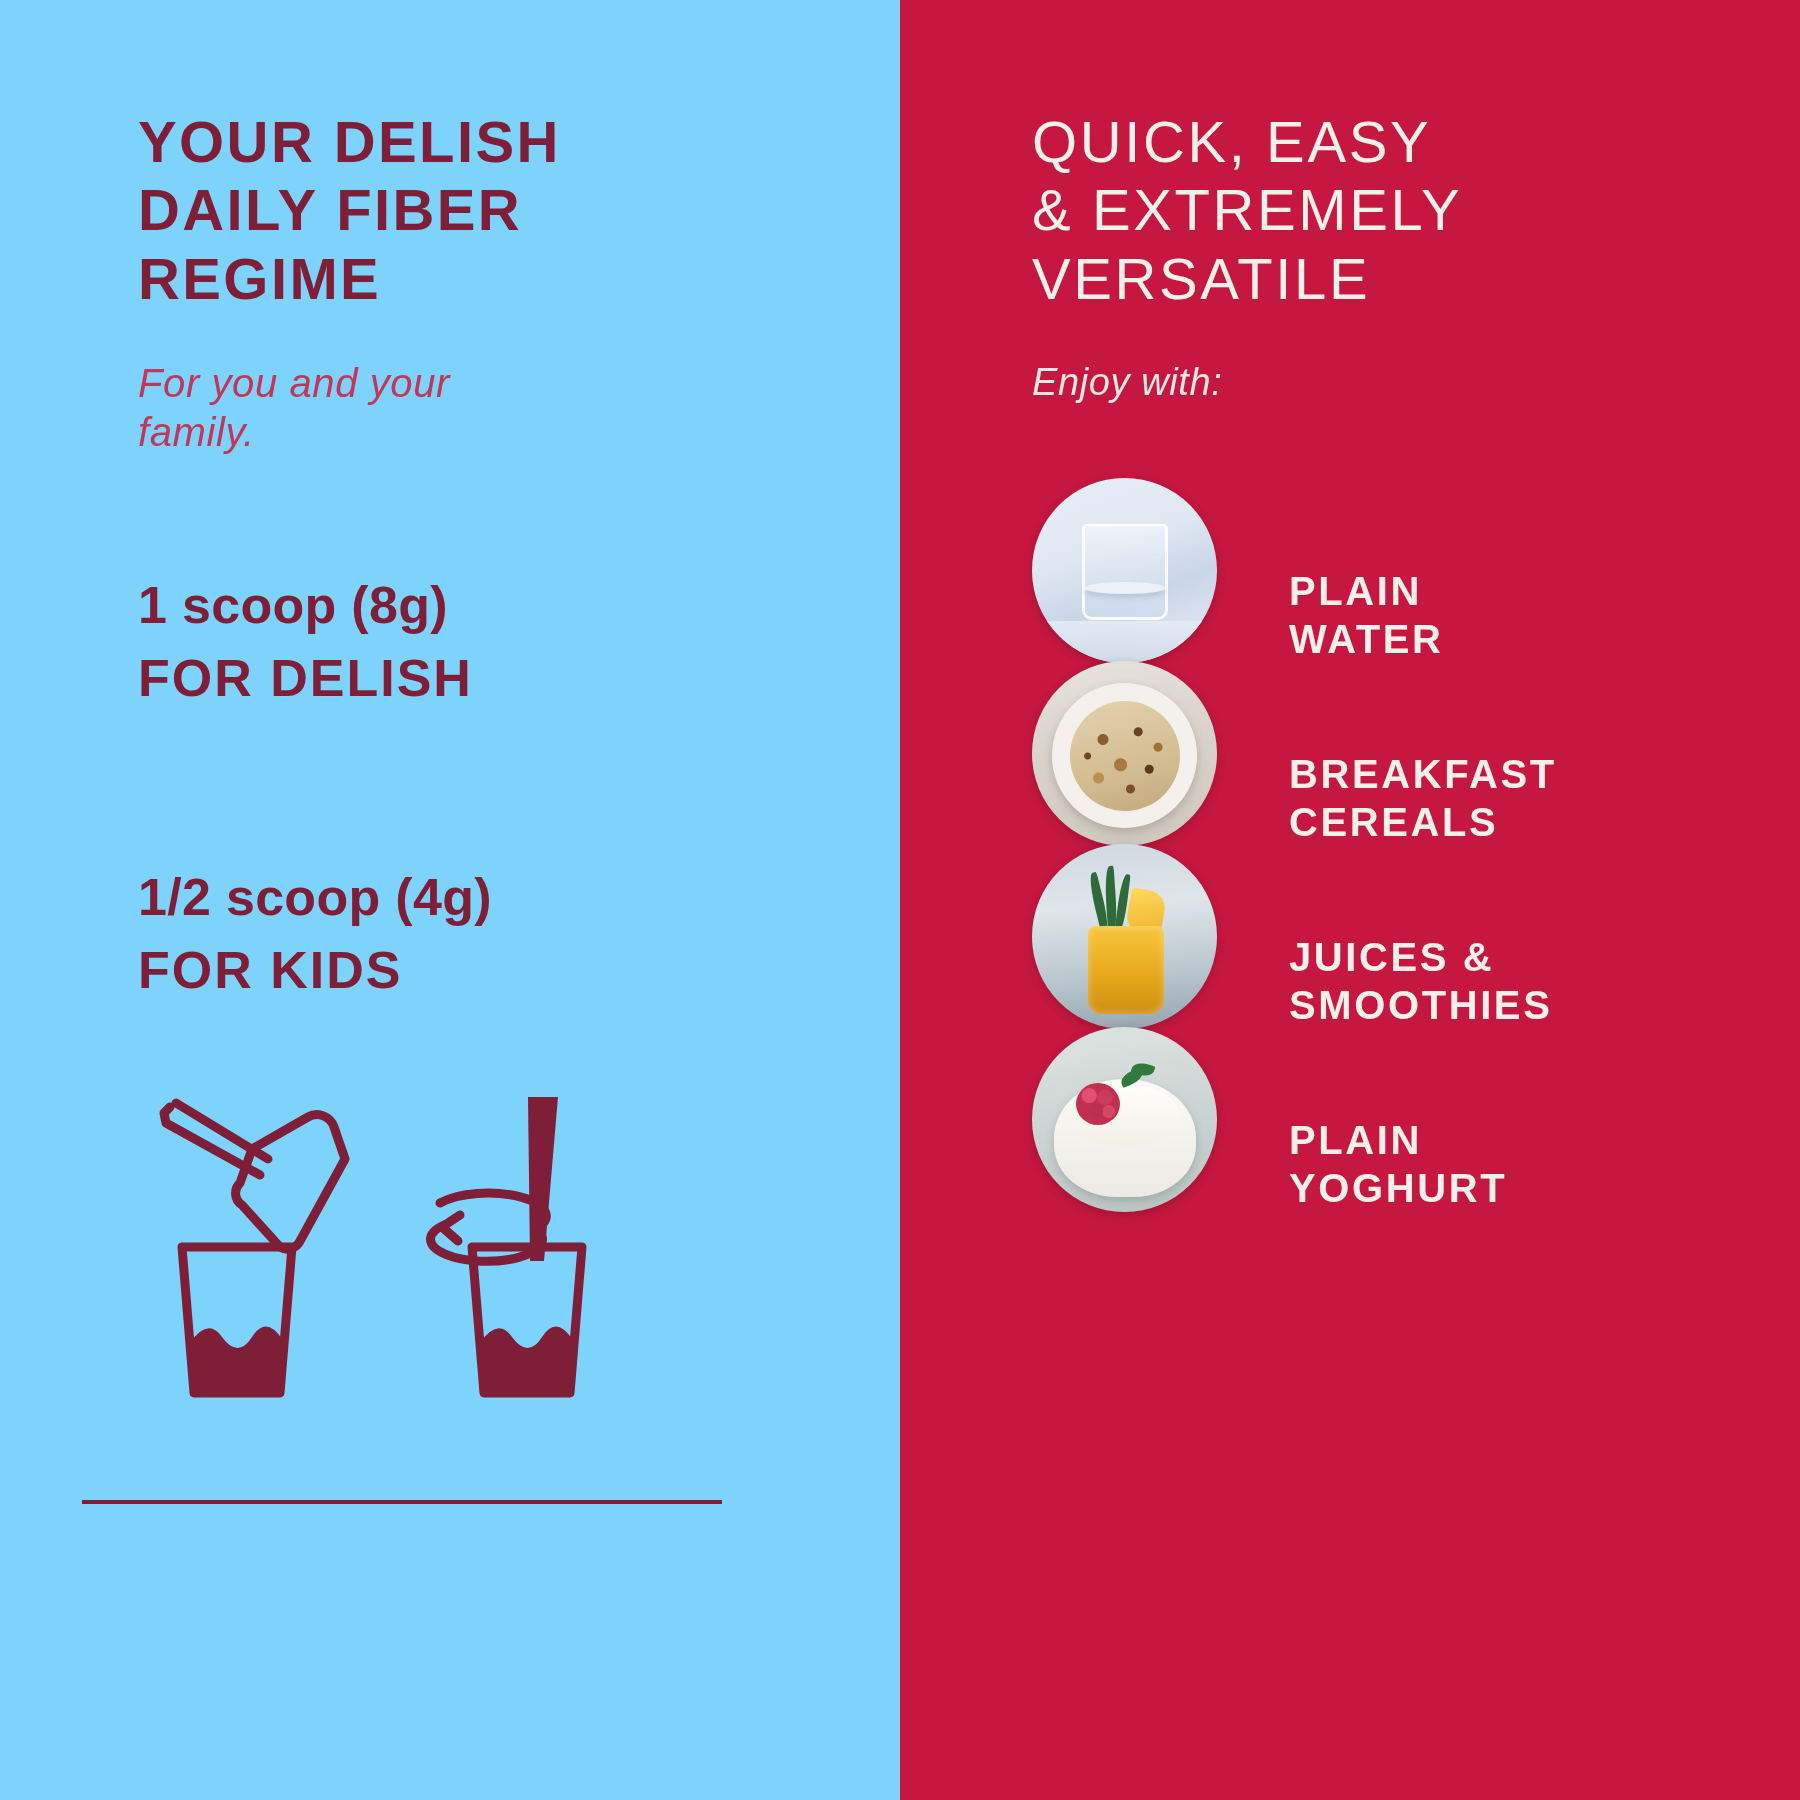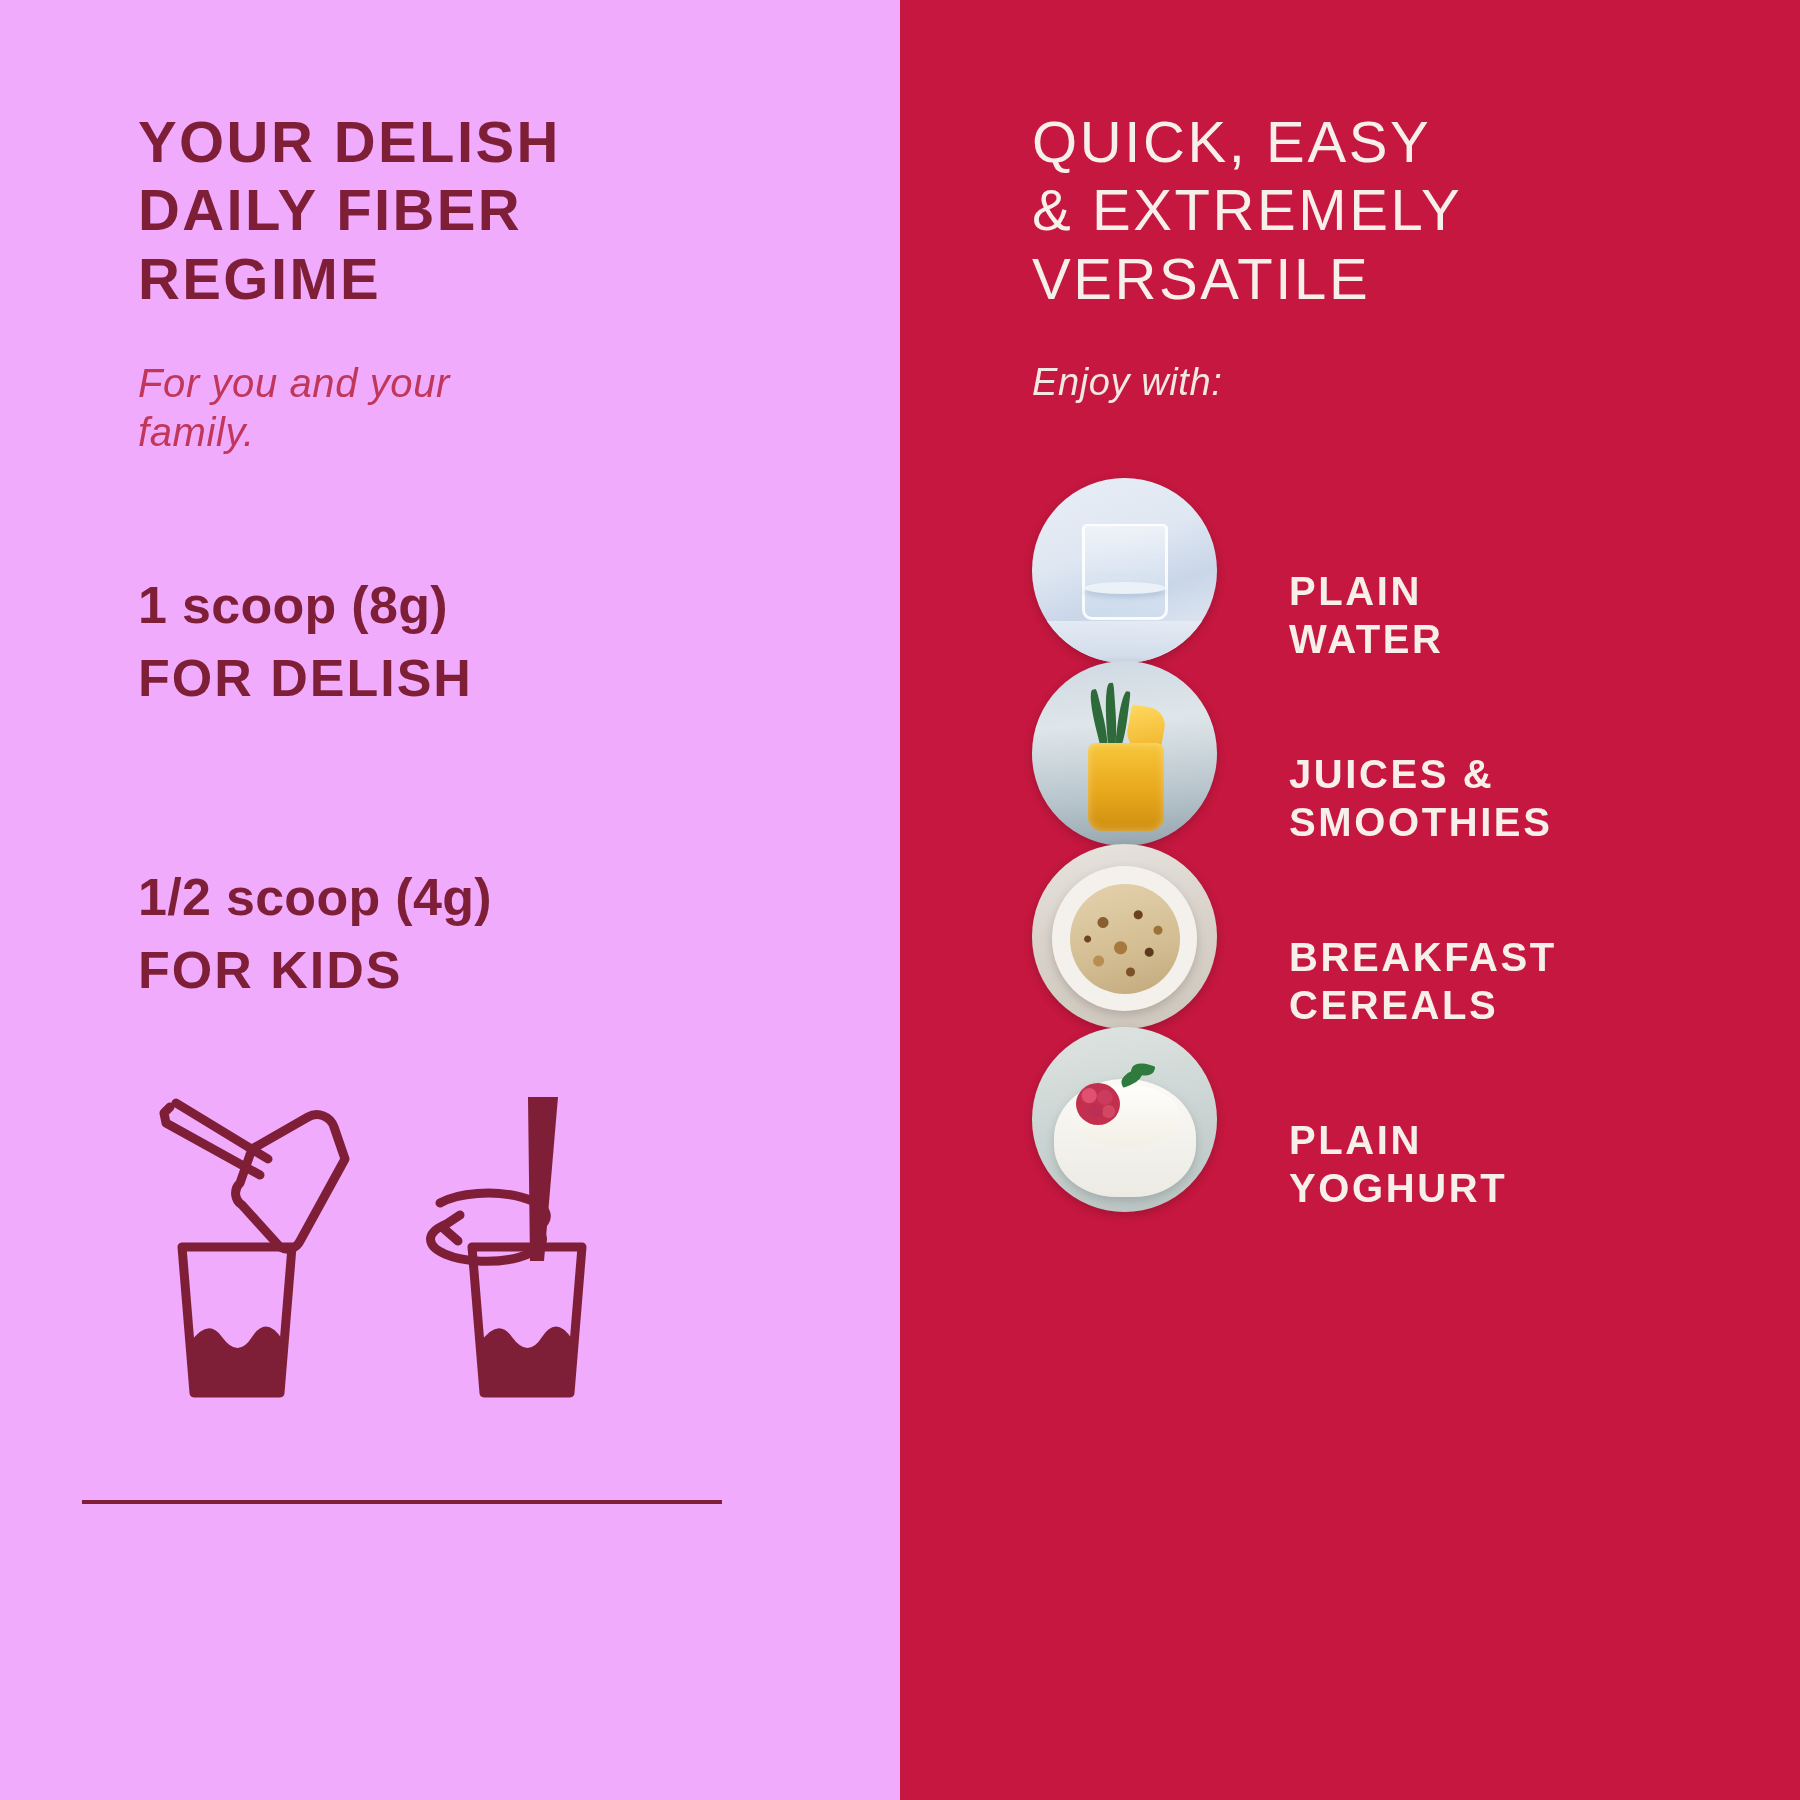--- a/index.html
+++ b/index.html
@@ -7,21 +7,21 @@
   body {
     font-family:"Liberation Sans", sans-serif;
     background:#f0e8e8;
     overflow:hidden;
   }
   .poster { position:relative; width:1800px; height:1800px; display:flex; }
 
   
   .left {
     width:900px; height:1800px;
-    background:#f0abfc;
+    background:#7dd3fc;
     position:relative;
   }
   .left-inner { padding:108px 0 0 138px; }
 
   h1.left-title {
     font-size:58px;
     line-height:1.18;
     letter-spacing:2.4px;
     font-weight:bold;
     color:#7e1f37;
@@ -308,38 +308,38 @@
         <div class="use-thumb thumb-water">
           <div class="glass"></div>
           <div class="wline"></div>
           <div class="tbl"></div>
         </div>
         <div class="use-label">PLAIN
 WATER</div>
       </div>
 
       <div class="use-item">
+        <div class="use-thumb thumb-cereal">
+          <div class="bowl"></div>
+          <div class="inner"></div>
+        </div>
+        <div class="use-label">BREAKFAST
+CEREALS</div>
+      </div>
+
+      <div class="use-item">
         <div class="use-thumb thumb-juice">
           <div class="leaf1"></div>
           <div class="leaf2"></div>
           <div class="leaf3"></div>
           <div class="wedge"></div>
           <div class="cup"></div>
         </div>
         <div class="use-label">JUICES &amp;
 SMOOTHIES</div>
-      </div>
-
-      <div class="use-item">
-        <div class="use-thumb thumb-cereal">
-          <div class="bowl"></div>
-          <div class="inner"></div>
-        </div>
-        <div class="use-label">BREAKFAST
-CEREALS</div>
       </div>
 
       <div class="use-item">
         <div class="use-thumb thumb-yog">
           <div class="dish"></div>
           <div class="cream"></div>
           <div class="berry"></div>
           <div class="mint">
               <i></i>
               <i></i>

